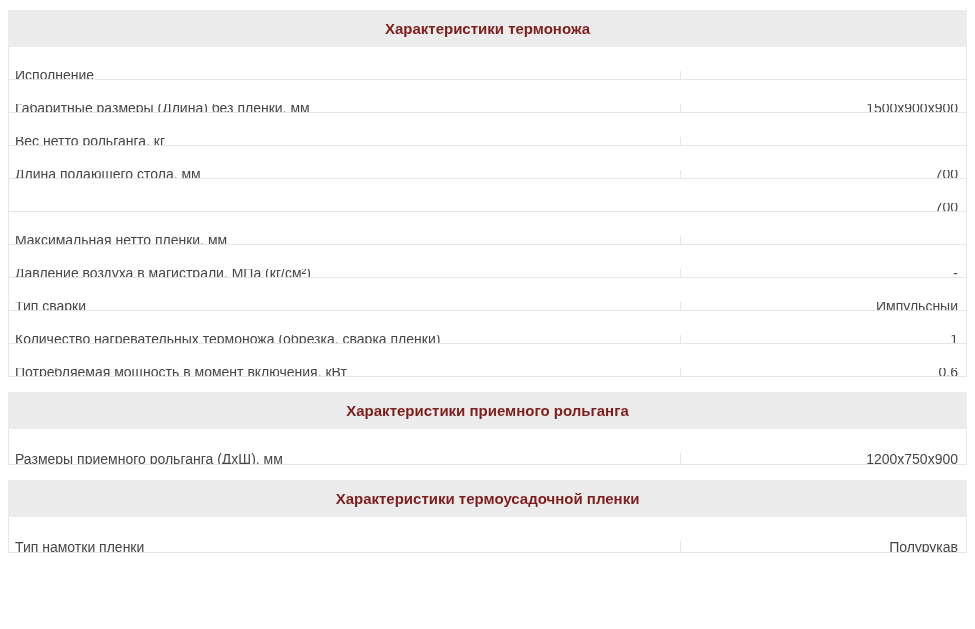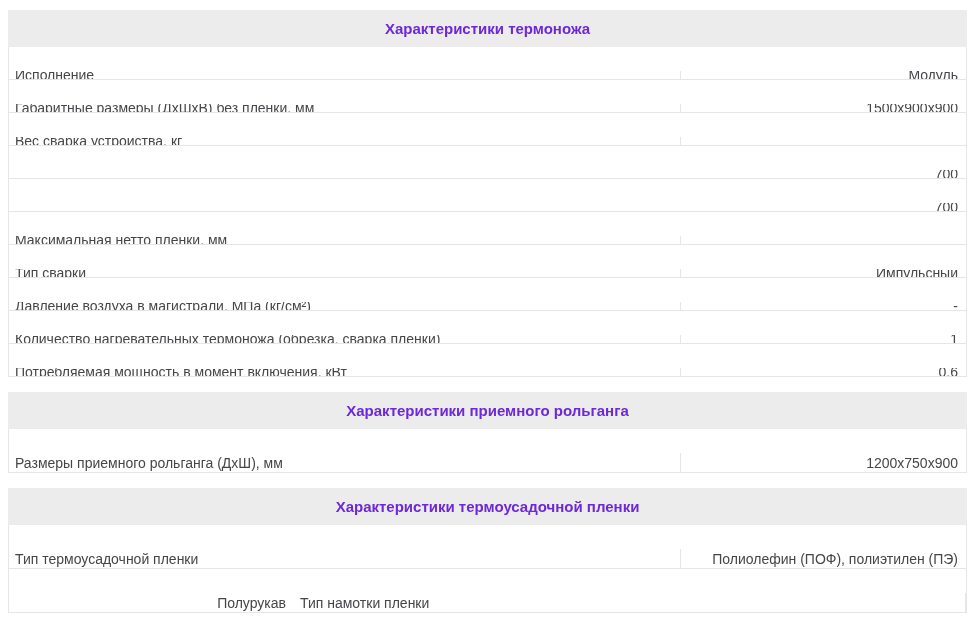--- a/index.html
+++ b/index.html
@@ -21,35 +21,35 @@
   }
   .spec-table:last-child { margin-bottom: 0; }
   .spec-title {
     height: 37px;
     background: #ececec;
     display: flex;
     align-items: center;
     justify-content: center;
     font-size: 15px;
     font-weight: bold;
-    color: #6d28d9;
+    color: #7f1d1d;
   }
   .spec-rows {
     border-left: 1px solid #e6e6e6;
     border-right: 1px solid #e6e6e6;
     box-sizing: border-box;
   }
   .spec-row {
     display: flex;
     box-sizing: border-box;
     border-bottom: 1px solid #e6e6e6;
     background: #ffffff;
   }
   .t1 .spec-row { height: 33px; }
-  .t2 .spec-row, .t3 .spec-row { height: 44px; }
+  .t2 .spec-row, .t3 .spec-row { height: 36px; }
   .cell {
     display: flex;
     align-items: center;
     font-size: 14px;
     color: #46464a;
     box-sizing: border-box;
     white-space: nowrap;
     overflow: hidden;
     margin-top: 24px;
   }
@@ -68,45 +68,45 @@
 </head>
 <body>
 
 <div class="page">
 
   <section class="spec-table t1">
     <div class="spec-title">Характеристики термоножа</div>
     <div class="spec-rows">
       <div class="spec-row">
         <div class="cell label">Исполнение</div>
-        <div class="cell value">Модуль</div>
       </div>
       <div class="spec-row">
-        <div class="cell label">Габаритные размеры (ДхШхВ) без пленки, мм</div>
+        <div class="cell label">Габаритные размеры (Длина) без пленки, мм</div>
         <div class="cell value">1500x900x900</div>
       </div>
       <div class="spec-row">
-        <div class="cell label">Вес сварка устройства, кг</div>
+        <div class="cell label">Вес нетто рольганга, кг</div>
       </div>
       <div class="spec-row">
+        <div class="cell label">Длина подающего стола, мм</div>
         <div class="cell value">700</div>
       </div>
       <div class="spec-row">
         <div class="cell value">700</div>
       </div>
       <div class="spec-row">
         <div class="cell label">Максимальная нетто пленки, мм</div>
       </div>
       <div class="spec-row">
+        <div class="cell label">Давление воздуха в магистрали, МПа (кг/см²)</div>
+        <div class="cell value">-</div>
+      </div>
+      <div class="spec-row">
         <div class="cell label">Тип сварки</div>
         <div class="cell value">Импульсный</div>
-      </div>
-      <div class="spec-row">
-        <div class="cell label">Давление воздуха в магистрали, МПа (кг/см²)</div>
-        <div class="cell value">-</div>
       </div>
       <div class="spec-row">
         <div class="cell label">Количество нагревательных термоножа (обрезка, сварка пленки)</div>
         <div class="cell value">1</div>
       </div>
       <div class="spec-row">
         <div class="cell label">Потребляемая мощность в момент включения, кВт</div>
         <div class="cell value">0,6</div>
       </div>
     </div>
@@ -119,23 +119,19 @@
         <div class="cell label">Размеры приемного рольганга (ДхШ), мм</div>
         <div class="cell value">1200x750x900</div>
       </div>
     </div>
   </section>
 
   <section class="spec-table t3">
     <div class="spec-title">Характеристики термоусадочной пленки</div>
     <div class="spec-rows">
       <div class="spec-row">
-        <div class="cell label">Тип термоусадочной пленки</div>
-        <div class="cell value">Полиолефин (ПОФ), полиэтилен (ПЭ)</div>
-      </div>
-      <div class="spec-row">
+        <div class="cell label">Тип намотки пленки</div>
         <div class="cell value">Полурукав</div>
-        <div class="cell label">Тип намотки пленки</div>
       </div>
     </div>
   </section>
 
 </div>
 
 </body></html>

